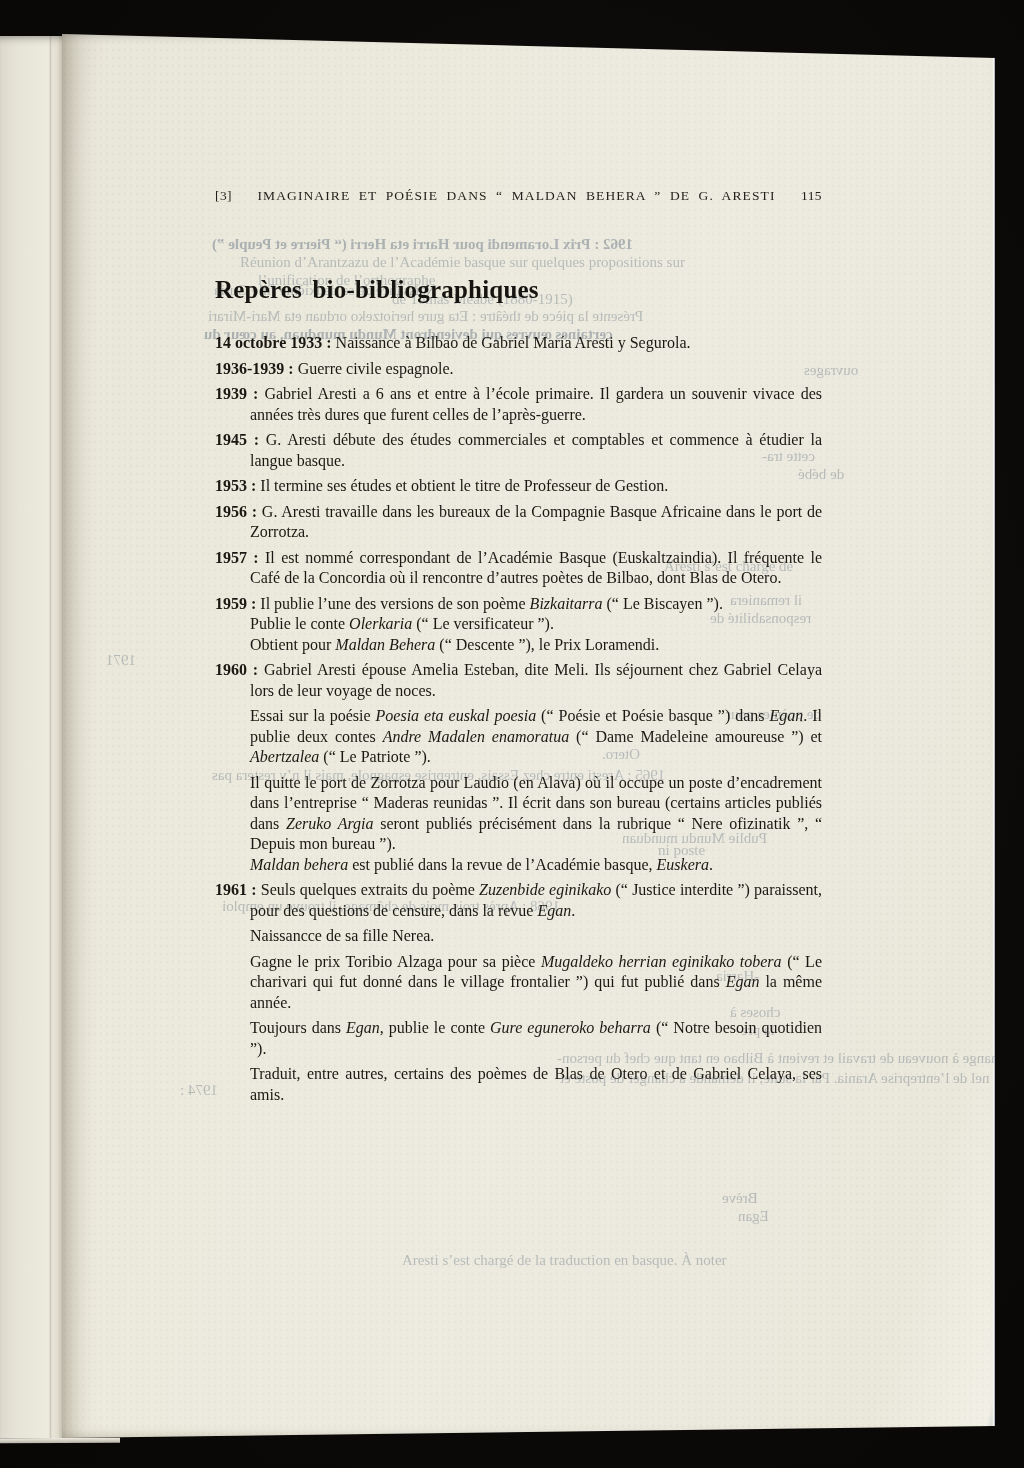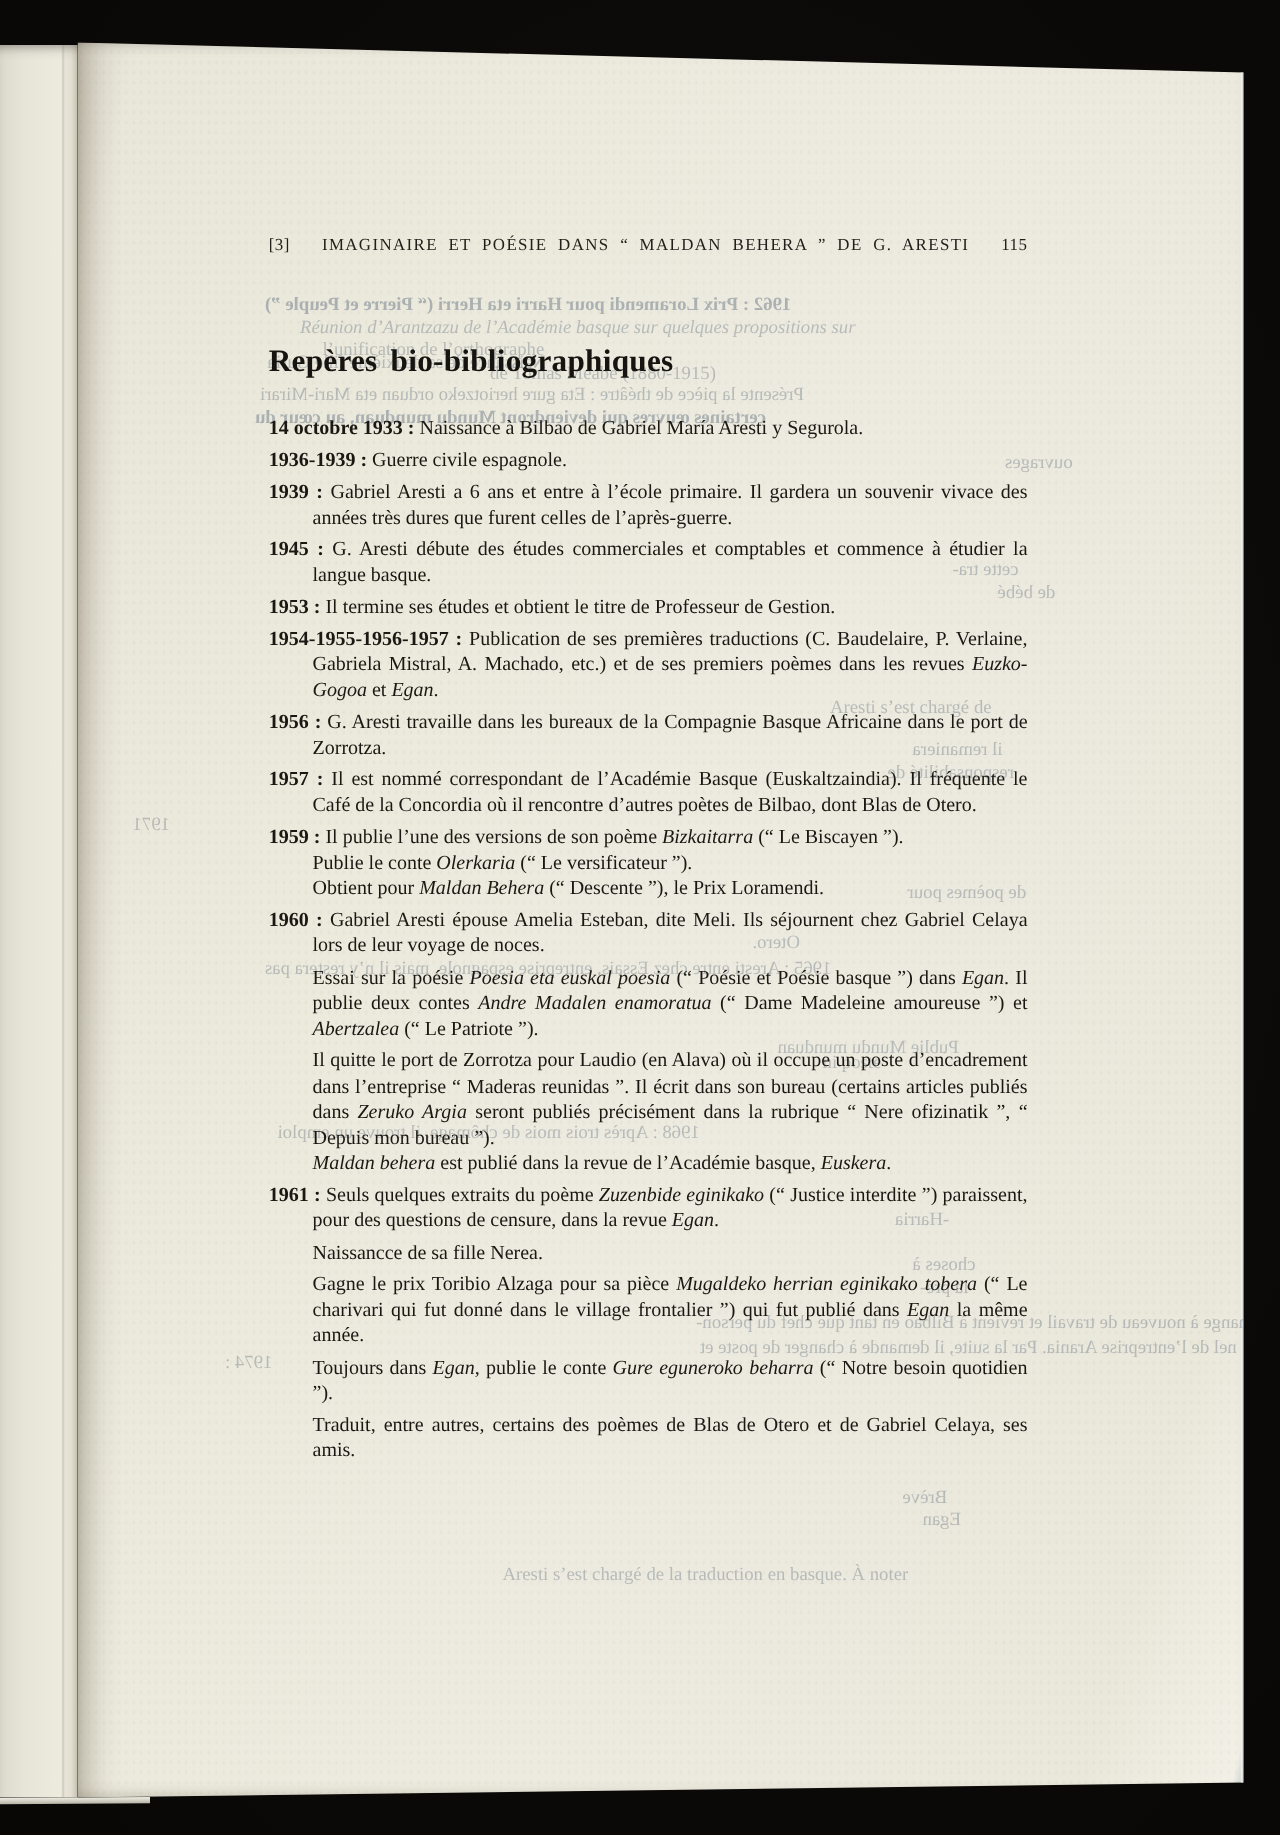--- a/index.html
+++ b/index.html
@@ -111,21 +111,21 @@
 <body>
 
 <div class="facing-strip">
   <div class="crease"></div>
 </div>
 <div class="bottom-edge-left"></div>
 
 <div class="page">
   <div class="ghost-layer" id="ghost-layer">
       <span class="ghost mirrored gbold" style="left: 150px; top: 206px;">1962 : Prix Loramendi pour Harri eta Herri (“ Pierre et Peuple ”)</span>
-      <span class="ghost" style="left: 178px; top: 224px; font-style: italic;">Réunion d’Arantzazu de l’Académie basque sur quelques propositions sur</span>
+      <span class="ghost" style="left: 178px; top: 224px;">Réunion d’Arantzazu de l’Académie basque sur quelques propositions sur</span>
       <span class="ghost" style="left: 196px; top: 242px;">l’unification de l’orthographe</span>
       <span class="ghost mirrored" style="left: 152px; top: 252px;">Naissance de sa deuxième fille Guria</span>
       <span class="ghost" style="left: 330px; top: 261px;">de Tomas Meabe (1880-1915)</span>
       <span class="ghost mirrored" style="left: 146px; top: 278px;">Présente la pièce de théâtre : Eta gure heriotzeko orduan eta Mari-Mirari</span>
       <span class="ghost mirrored gbold" style="left: 142px; top: 296px;">certaines œuvres qui deviendront Mundu munduan, au cœur du</span>
       <span class="ghost mirrored" style="left: 742px; top: 332px;">ouvrages</span>
       <span class="ghost mirrored" style="left: 700px; top: 418px;">cette tra-</span>
       <span class="ghost mirrored" style="left: 736px; top: 436px;">de bébé</span>
       <span class="ghost" style="left: 602px; top: 528px;">Aresti s’est chargé de</span>
       <span class="ghost mirrored" style="left: 668px; top: 562px;">il remaniera</span>
@@ -167,23 +167,20 @@
         <div class="entry">
           <p class="first"><b>1939 :</b> Gabriel Aresti a 6 ans et entre à l’école primaire. Il gardera un souvenir vivace des années très dures que furent celles de l’après-guerre.</p>
         </div>
         <div class="entry">
           <p class="first"><b>1945 :</b> G. Aresti débute des études commerciales et comptables et commence à étudier la langue basque.</p>
         </div>
         <div class="entry">
           <p class="first"><b>1953 :</b> Il termine ses études et obtient le titre de Professeur de Gestion.</p>
         </div>
         <div class="entry">
-          <p class="first"><b>1954-1955-1956-1957 :</b> Publication de ses premières traductions (C. Baudelaire, P. Verlaine, Gabriela Mistral, A. Machado, etc.) et de ses premiers poèmes dans les revues <i>Euzko-Gogoa</i> et <i>Egan</i>.</p>
-        </div>
-        <div class="entry">
           <p class="first"><b>1956 :</b> G. Aresti travaille dans les bureaux de la Compagnie Basque Africaine dans le port de Zorrotza.</p>
         </div>
         <div class="entry">
           <p class="first"><b>1957 :</b> Il est nommé correspondant de l’Académie Basque (Euskaltzaindia). Il fréquente le Café de la Concordia où il rencontre d’autres poètes de Bilbao, dont Blas de Otero.</p>
         </div>
         <div class="entry">
           <p class="first"><b>1959 :</b> Il publie l’une des versions de son poème <i>Bizkaitarra</i> (“ Le Biscayen ”).</p>
           <p class="sub tight">Publie le conte <i>Olerkaria</i> (“ Le versificateur ”).</p>
           <p class="sub tight">Obtient pour <i>Maldan Behera</i> (“ Descente ”), le Prix Loramendi.</p>
         </div>

